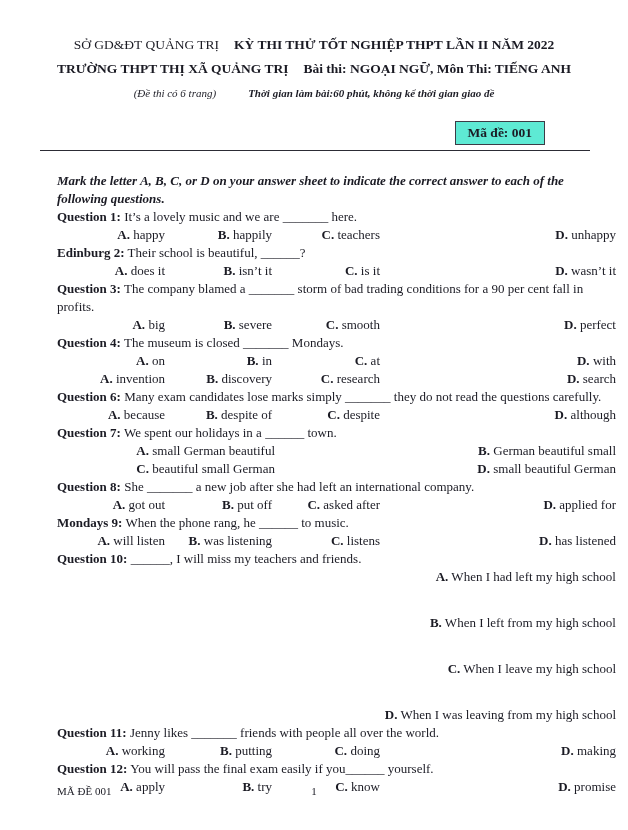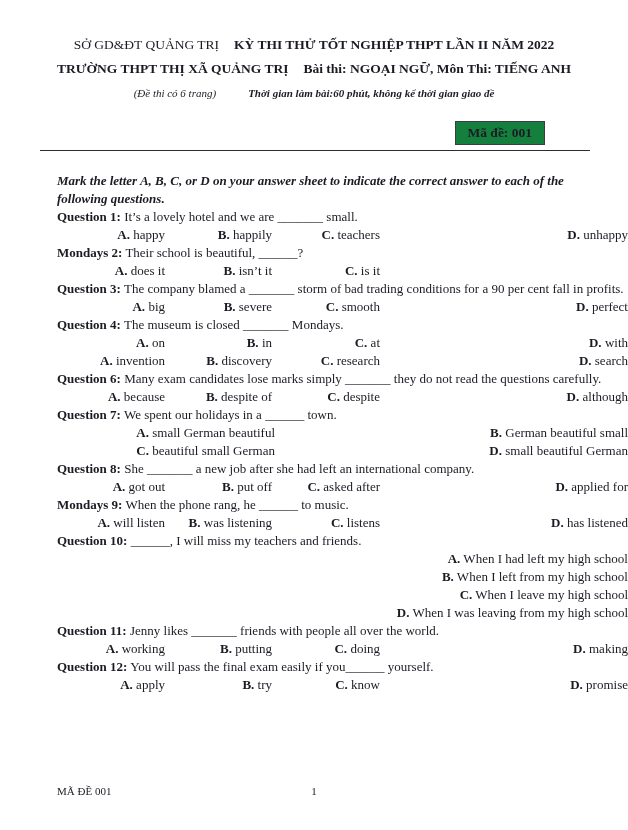--- a/index.html
+++ b/index.html
@@ -21,45 +21,45 @@
   .h-row3 { font-size: 11px; gap: 32px; }
   .bold { font-weight: bold; }
   .italic { font-style: italic; }
 
   .code-box {
     width: fit-content;
     margin: 16px 83px 0 auto;
     border: 1.6px solid #3c3c46;
     padding: 3px 12px;
     font-weight: bold; font-size: 13.5px;
-    background: #15803d;
+    background: #5eead4;
   }
 
   .candidate {
     margin-top: 17px; padding-left: 85px;
     font-style: italic; font-size: 13px; line-height: 18px;
     white-space: nowrap;
   }
   .sep { border: 0; border-top: 1.6px solid #2c2c35; margin: 5px 38px 0 40px; }
 
   
   .content {
     margin-top: 21px;
-    padding-left: 57px; 
+    padding-left: 57px; padding-right: 12px;
     font-size: 13px; line-height: 18px;
   }
   .instructions {
     font-weight: bold; font-style: italic;
     max-width: 532px; margin: 0 0 0 0;
   }
   .qline { margin: 0; }
   .opts { display: grid; text-align: right; }
   .cols-4 { grid-template-columns: 108px 107px 108px auto; }
   .cols-2 { grid-template-columns: 218px auto; }
-  .cols-1 { grid-template-columns: auto; }
+  .cols-1 { grid-template-columns: auto; gap: 28px; }
   .opt { white-space: nowrap; }
 
   
   .footer { position: absolute; left: 0; right: 0; top: 784px; font-size: 11px; line-height: 15px; }
   .footer-code { position: absolute; left: 57px; top: 0; }
   .footer-page { display: block; text-align: center; }
 </style>
 </head>
 <body>
 
@@ -81,34 +81,35 @@
 
     <div class="code-box">Mã đề: 001</div>
 
     <hr class="sep">
   </div>
 
   <div class="content">
     <p class="instructions">Mark the letter A, B, C, or D on your answer sheet to indicate the correct answer to each of the following questions.</p>
     <div>
         <div>
-          <p class="qline"><b>Question 1:</b> <span>It’s a lovely hotel and we are _______ small.</span></p>
+          <p class="qline"><b>Question 1:</b> <span>It’s a lovely music and we are _______ here.</span></p>
           <div class="opts cols-4">
             <span class="opt"><b>A.</b> <span>happy</span></span>
             <span class="opt"><b>B.</b> <span>happily</span></span>
             <span class="opt"><b>C.</b> <span>teachers</span></span>
             <span class="opt"><b>D.</b> <span>unhappy</span></span>
           </div>
         </div>
         <div>
-          <p class="qline"><b>Mondays 2:</b> <span>Their school is beautiful, ______?</span></p>
+          <p class="qline"><b>Edinburg 2:</b> <span>Their school is beautiful, ______?</span></p>
           <div class="opts cols-4">
             <span class="opt"><b>A.</b> <span>does it</span></span>
             <span class="opt"><b>B.</b> <span>isn’t it</span></span>
             <span class="opt"><b>C.</b> <span>is it</span></span>
+            <span class="opt"><b>D.</b> <span>wasn’t it</span></span>
           </div>
         </div>
         <div>
           <p class="qline"><b>Question 3:</b> <span>The company blamed a _______ storm of bad trading conditions for a 90 per cent fall in profits.</span></p>
           <div class="opts cols-4">
             <span class="opt"><b>A.</b> <span>big</span></span>
             <span class="opt"><b>B.</b> <span>severe</span></span>
             <span class="opt"><b>C.</b> <span>smooth</span></span>
             <span class="opt"><b>D.</b> <span>perfect</span></span>
           </div>

